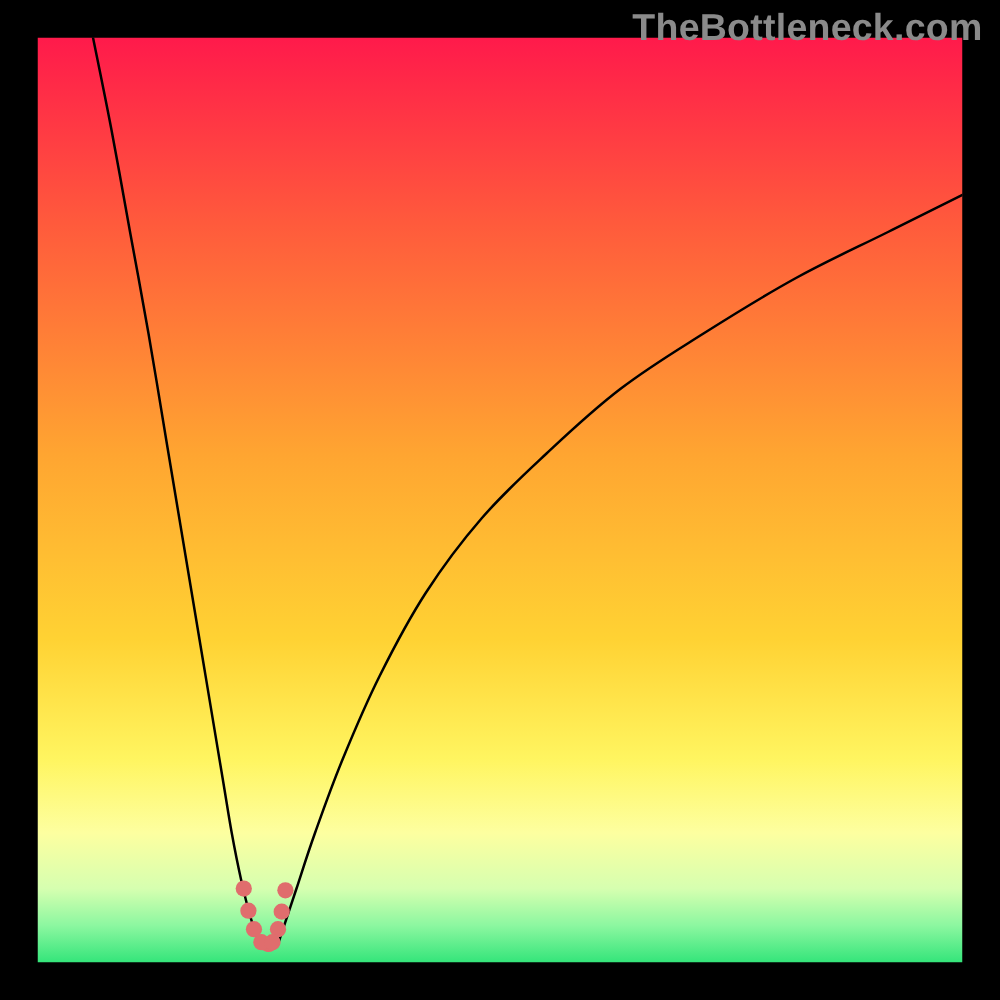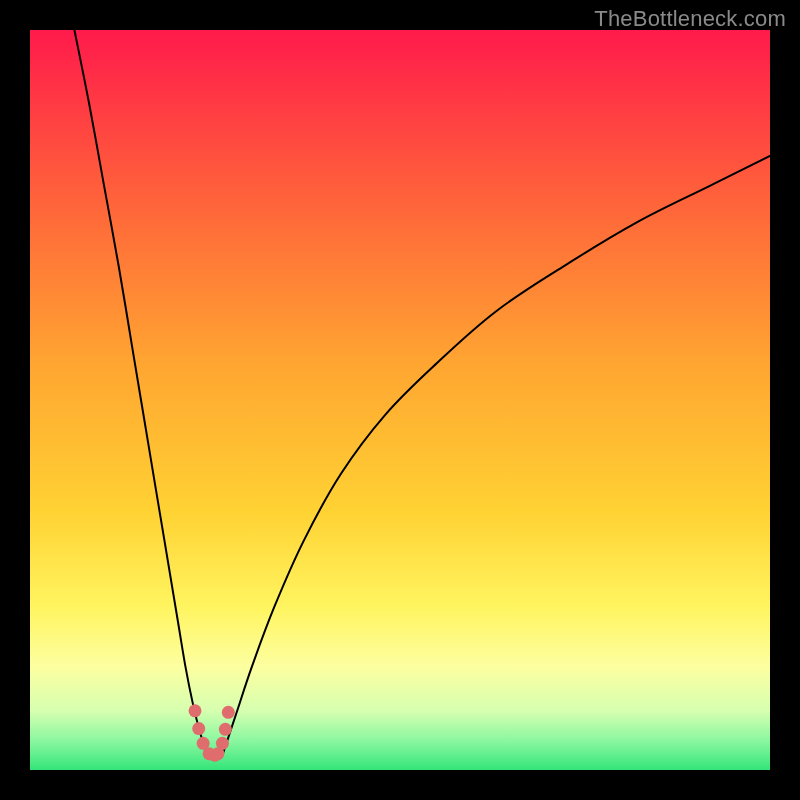--- a/index.html
+++ b/index.html
@@ -24,22 +24,22 @@
     left: 0;
     top: 0;
     width: 740px;
     height: 740px;
   }
   .watermark {
     position: absolute;
     top: 6px;
     right: 14px;
     color: #8a8a8a;
-    font-size: 22px;
-    font-weight: 400;
+    font-size: 30px;
+    font-weight: 700;
     letter-spacing: 0.2px;
   }
   svg {
     display: block;
   }
 </style>
 </head>
 <body>
 
 <div class="frame">

